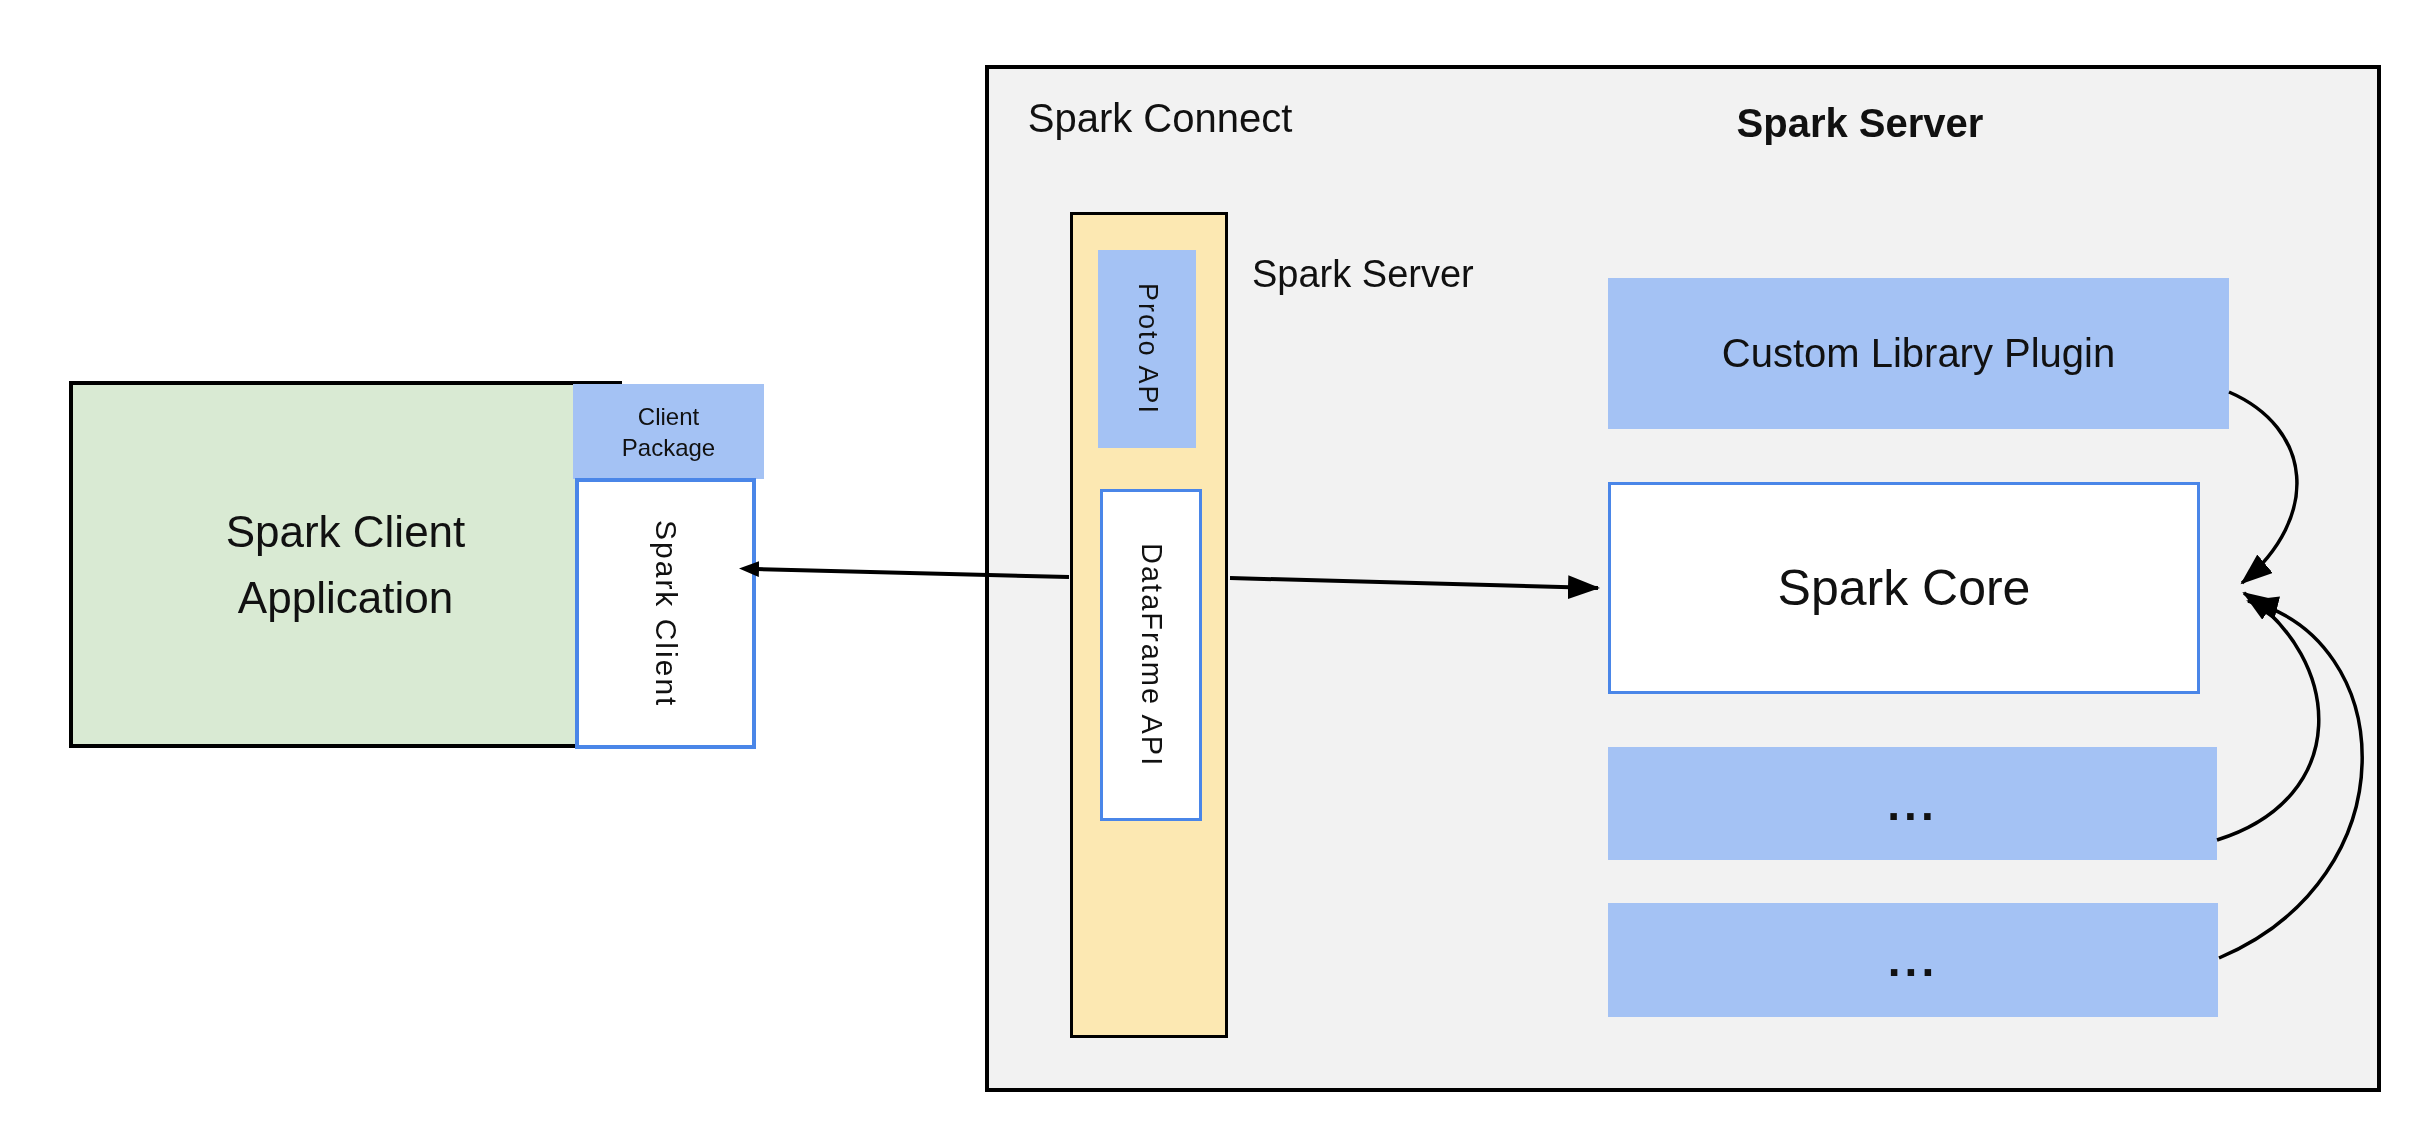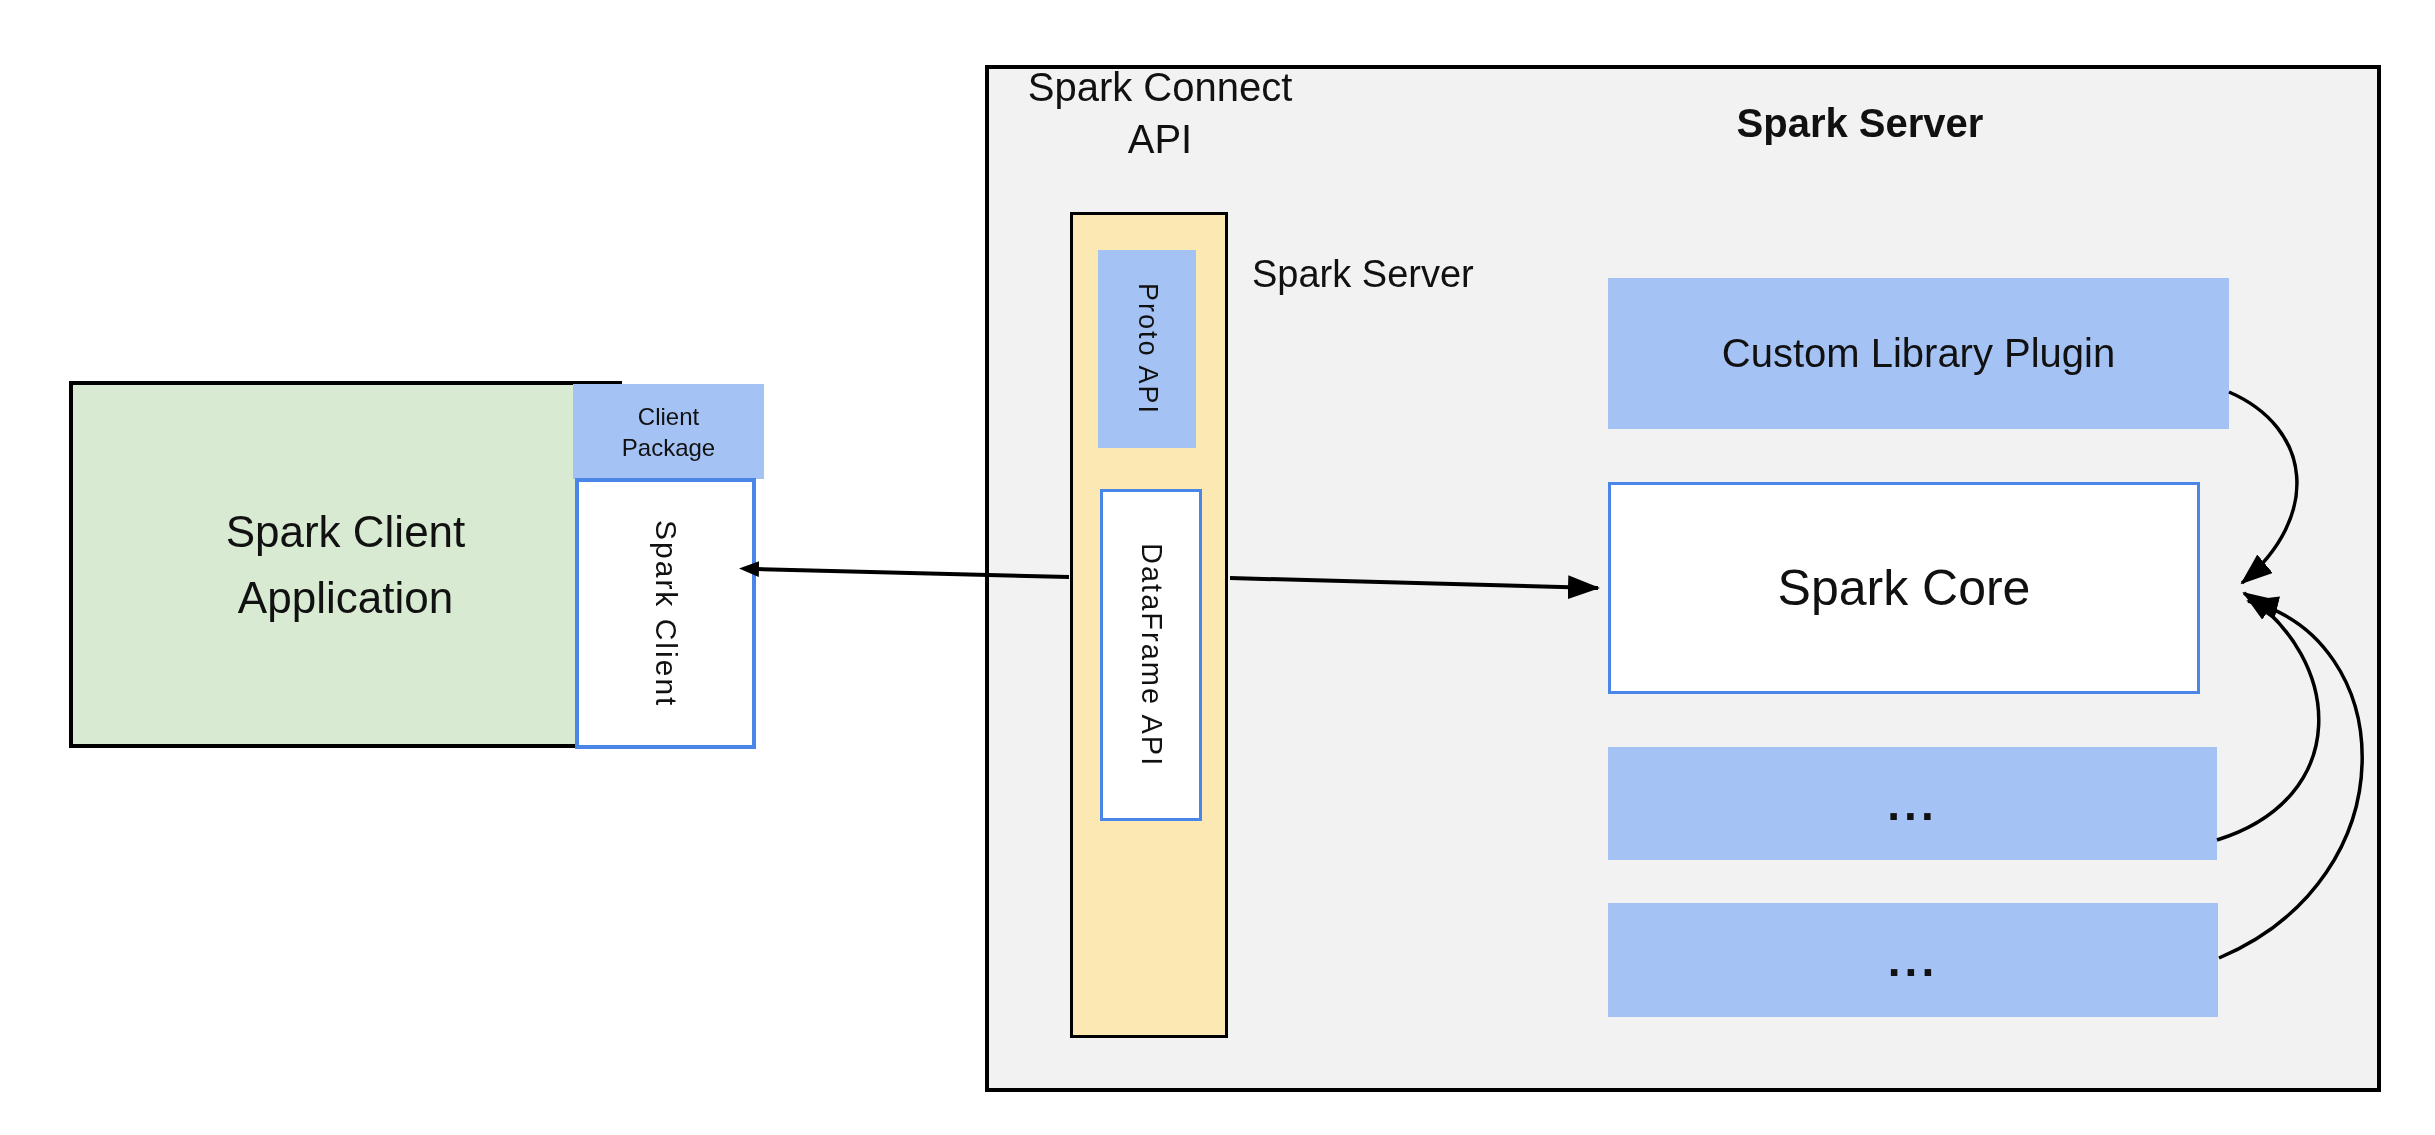--- a/index.html
+++ b/index.html
@@ -39,23 +39,22 @@
   .dots-txt{font-size:46px;font-weight:800;letter-spacing:4px;}
   svg.arrows{position:absolute;left:0;top:0;pointer-events:none;}
 </style>
 </head>
 <body>
 
 <div class="canvas">
 
   <div class="box grayouter" style="left:985px;top:65px;width:1396px;height:1027px;"></div>
 
-  <div class="label connect-title" style="left:1015px;top:61px;width:290px;">
+  <div class="label connect-title" style="left:1015px;top:92px;width:290px;">
     <div>Spark Connect</div>
-    <div>API</div>
   </div>
 
   <div class="label srv-title" style="left:1700px;top:101px;width:320px;">Spark Server</div>
 
   <div class="box yellow" style="left:1070px;top:212px;width:158px;height:826px;"></div>
 
   <div class="box bluefill center" style="left:1098px;top:250px;width:98px;height:198px;">
     <span class="vtext proto-vert">Proto API</span>
   </div>
 

